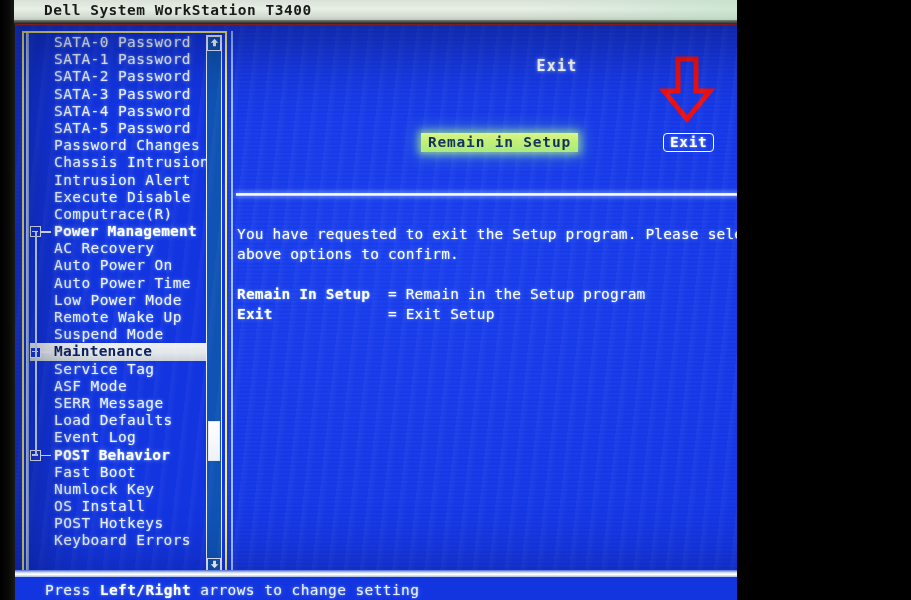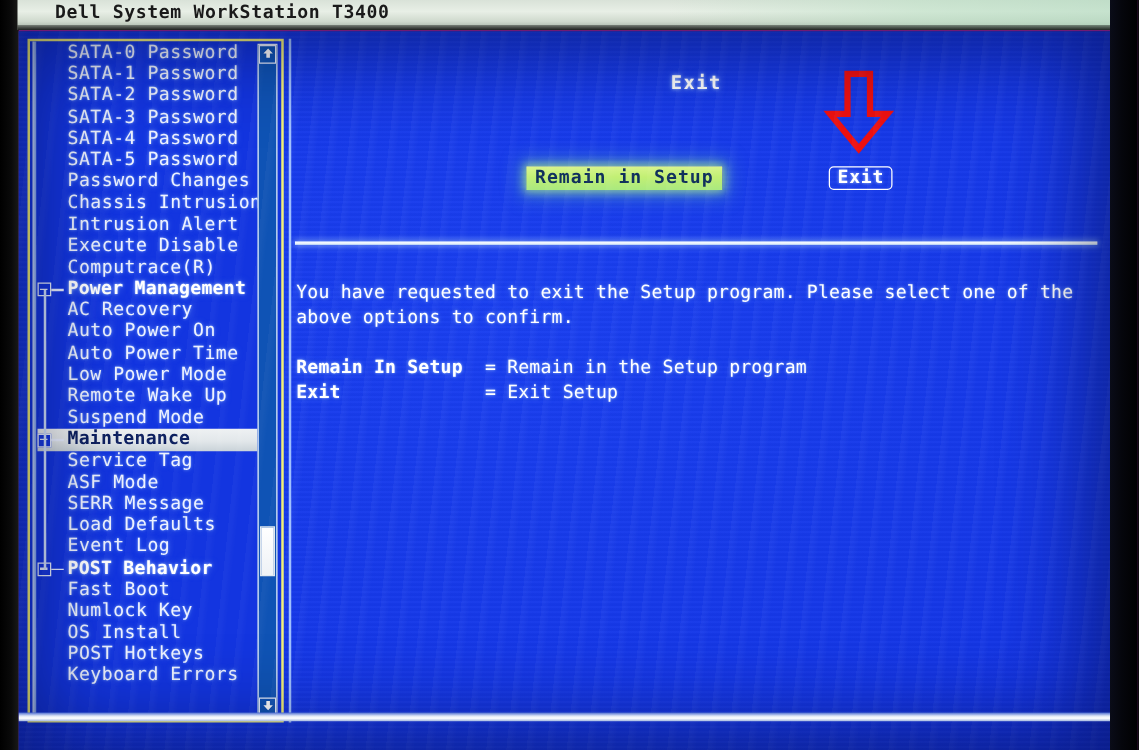--- a/index.html
+++ b/index.html
@@ -4,22 +4,22 @@
 <style>
   html,body{margin:0;padding:0;background:#000;}
   body{
     width:911px;height:600px;overflow:hidden;
     font-family:"DejaVu Sans Mono","Liberation Mono",monospace;
     position:relative;
   }
 
   
   #photo{
-    position:absolute;left:0;top:0;width:910px;height:600px;
-    background:#701a75;overflow:hidden;
+    position:absolute;left:0;top:0;width:737px;height:600px;
+    background:#7f1d1d;overflow:hidden;
   }
   .bezel-top{
     position:absolute;left:14px;top:0;width:874px;height:24px;
     background:linear-gradient(180deg,#d9e2d8 0%,#e8efe6 38%,#cfd9cd 72%,#9aa79a 100%);
   }
   .bezel-top-tint{
     position:absolute;left:520px;top:0;width:368px;height:24px;
     background:linear-gradient(90deg,rgba(200,228,205,0) 0%,rgba(186,224,196,.55) 55%,rgba(176,218,190,.62) 100%);
   }
   .bezel-top-shadow{
@@ -304,15 +304,18 @@
       </div>
 
     </div>
 
     <div class="scan-wash"></div>
     <div class="vign"></div>
   </div>
 
   <div class="sep-white"></div>
 
+  <div id="footer">
+    <div id="footer-text"><span>Press </span><b>Left/Right</b><span> arrows to change setting</span></div>
+  </div>
 
   <div class="right-dark"></div>
 </div>
 
 </body></html>

